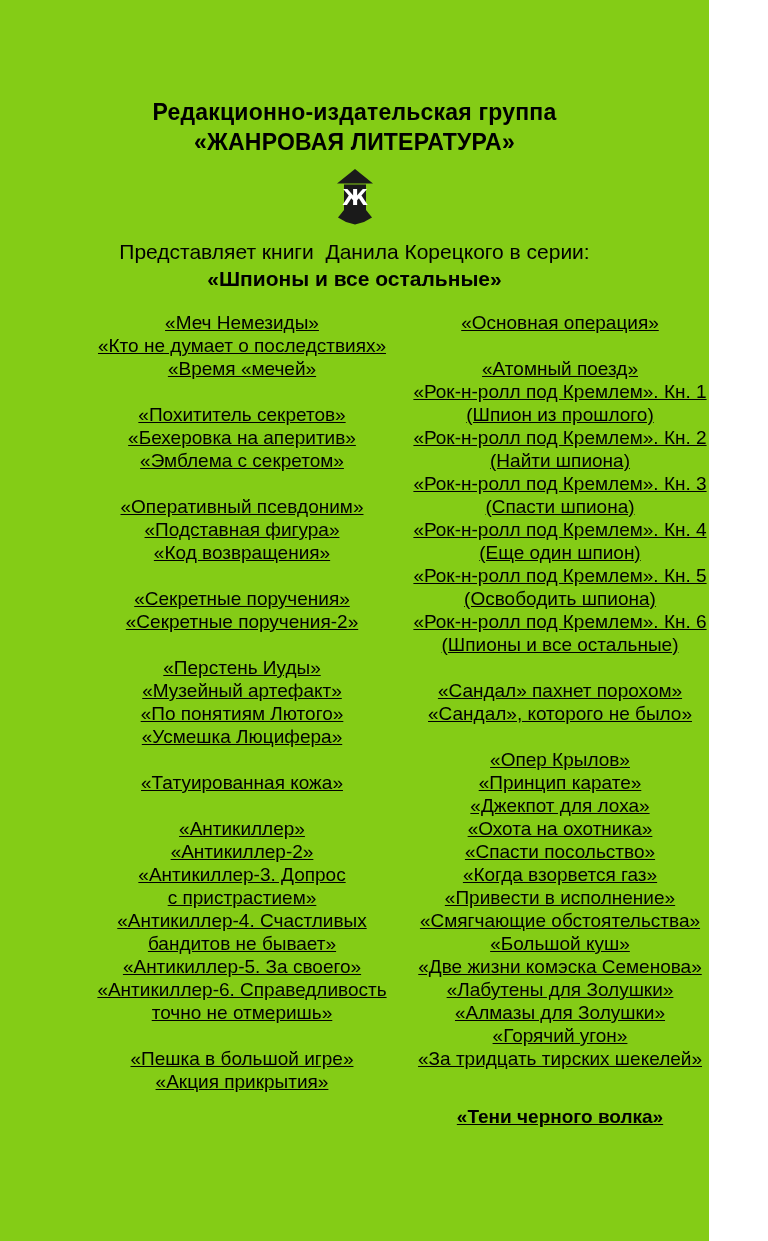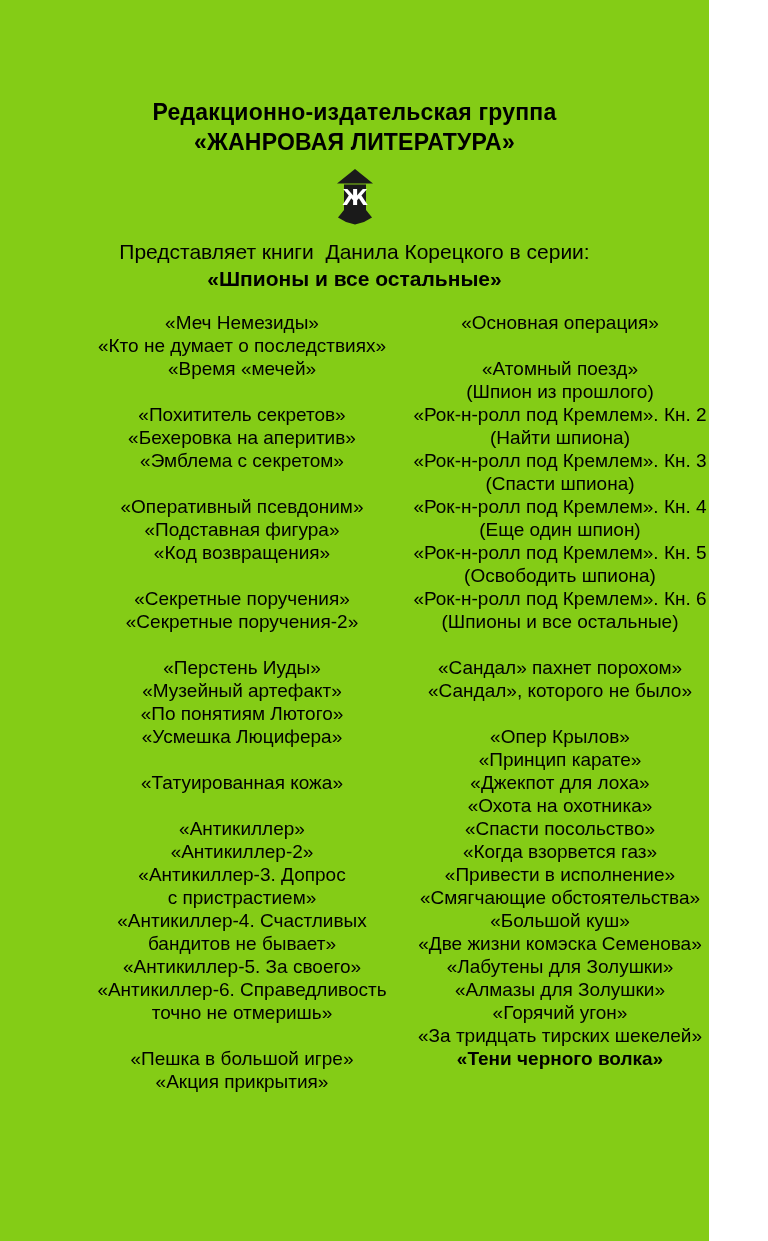--- a/index.html
+++ b/index.html
@@ -38,28 +38,28 @@
   .series-intro .intro-line { white-space: pre; text-align: center; }
   .series-intro .series-name { font-weight: bold; }
   .columns {
     display: flex;
     margin-top: 19px;
     align-items: flex-start;
   }
   .col { flex: none; }
   .col-left  { width: 334px; margin-left: 75px; }
   .col-right { width: 302px; }
-  .book-group { margin-bottom: 23px; }
+  .book-group { margin-bottom: 23px; text-decoration: underline; }
   .book-line {
     font-size: 19px;
     line-height: 23px;
     text-align: center;
     white-space: nowrap;
   }
-  .book-line.bold { font-weight: bold; }
+  .book-line.bold { font-weight: bold; margin-top: 35px; }
 </style>
 </head>
 <body>
 
 <div class="page">
 
   <div class="pub-header">
     <div>Редакционно-издательская группа</div>
     <div>«ЖАНРОВАЯ ЛИТЕРАТУРА»</div>
   </div>
@@ -123,20 +123,21 @@
           <div class="book-line">«Пешка в большой игре»</div>
           <div class="book-line">«Акция прикрытия»</div>
         </div>
       </div>
     <div class="col col-right" id="col-right">
         <div class="book-group">
           <div class="book-line">«Основная операция»</div>
         </div>
         <div class="book-group">
           <div class="book-line">«Атомный поезд»</div>
+          <div class="book-line">«Рок-н-ролл под Кремлем». Кн. 1</div>
           <div class="book-line">(Шпион из прошлого)</div>
           <div class="book-line">«Рок-н-ролл под Кремлем». Кн. 2</div>
           <div class="book-line">(Найти шпиона)</div>
           <div class="book-line">«Рок-н-ролл под Кремлем». Кн. 3</div>
           <div class="book-line">(Спасти шпиона)</div>
           <div class="book-line">«Рок-н-ролл под Кремлем». Кн. 4</div>
           <div class="book-line">(Еще один шпион)</div>
           <div class="book-line">«Рок-н-ролл под Кремлем». Кн. 5</div>
           <div class="book-line">(Освободить шпиона)</div>
           <div class="book-line">«Рок-н-ролл под Кремлем». Кн. 6</div>

